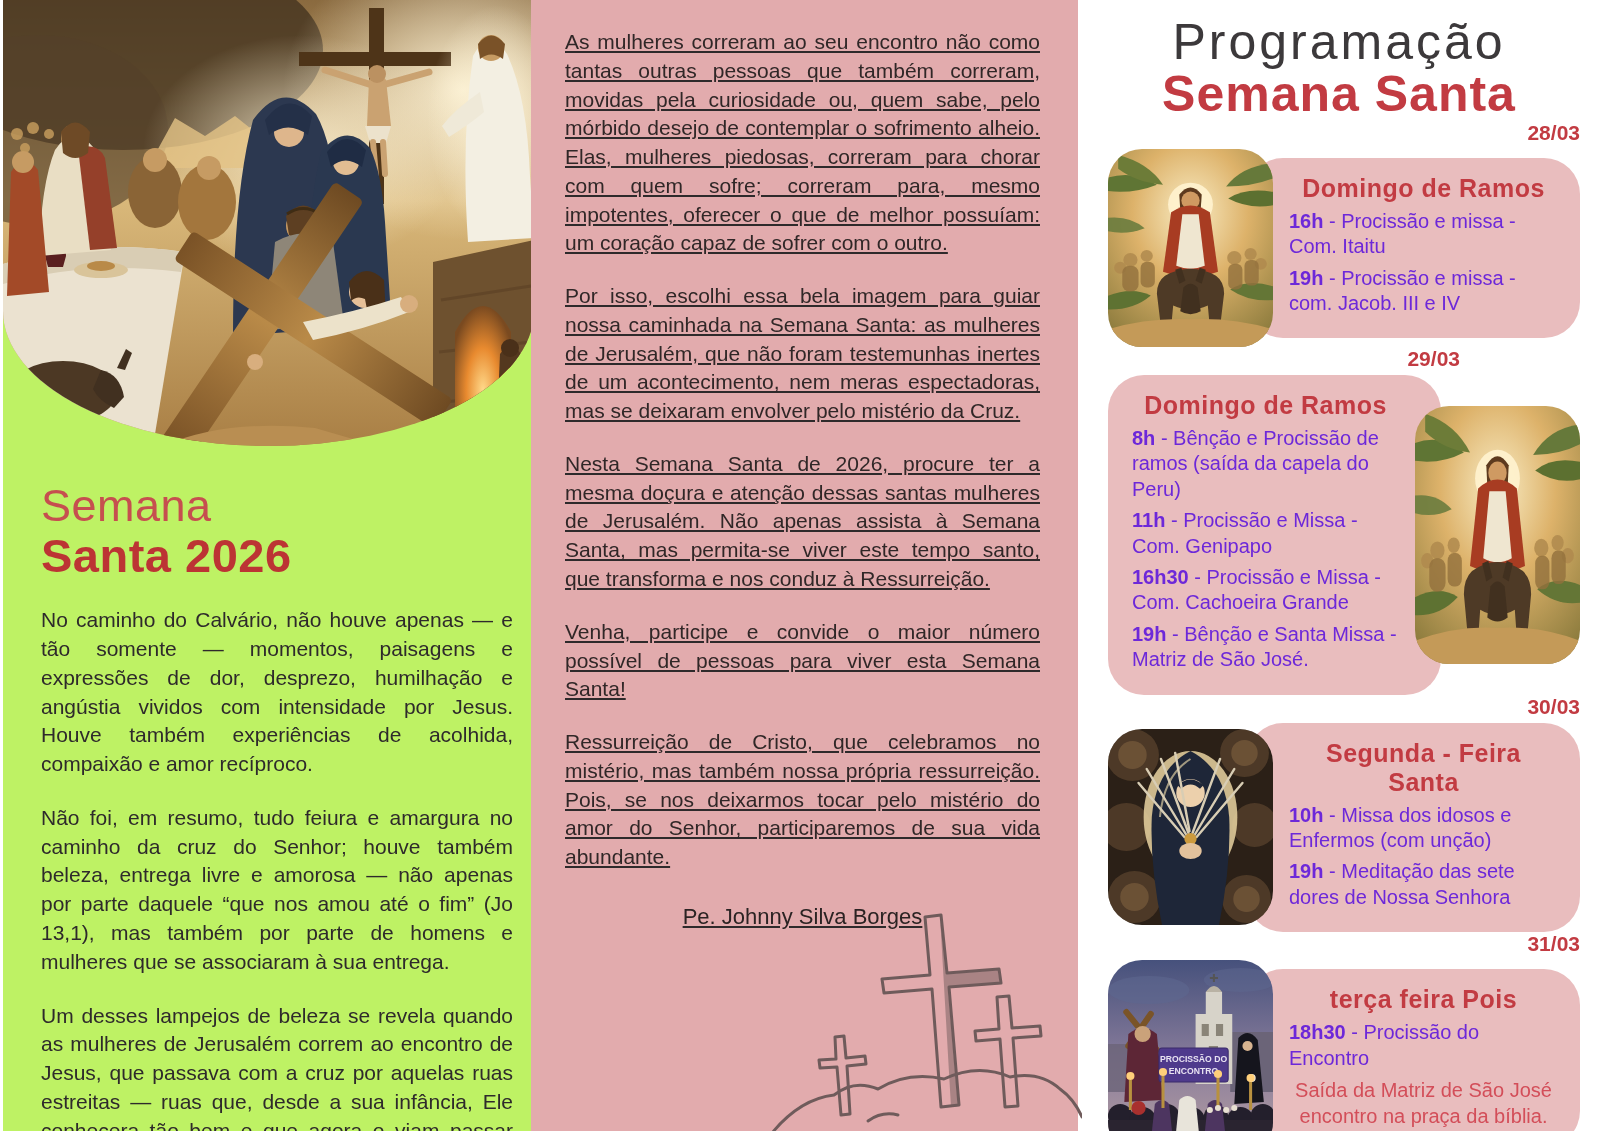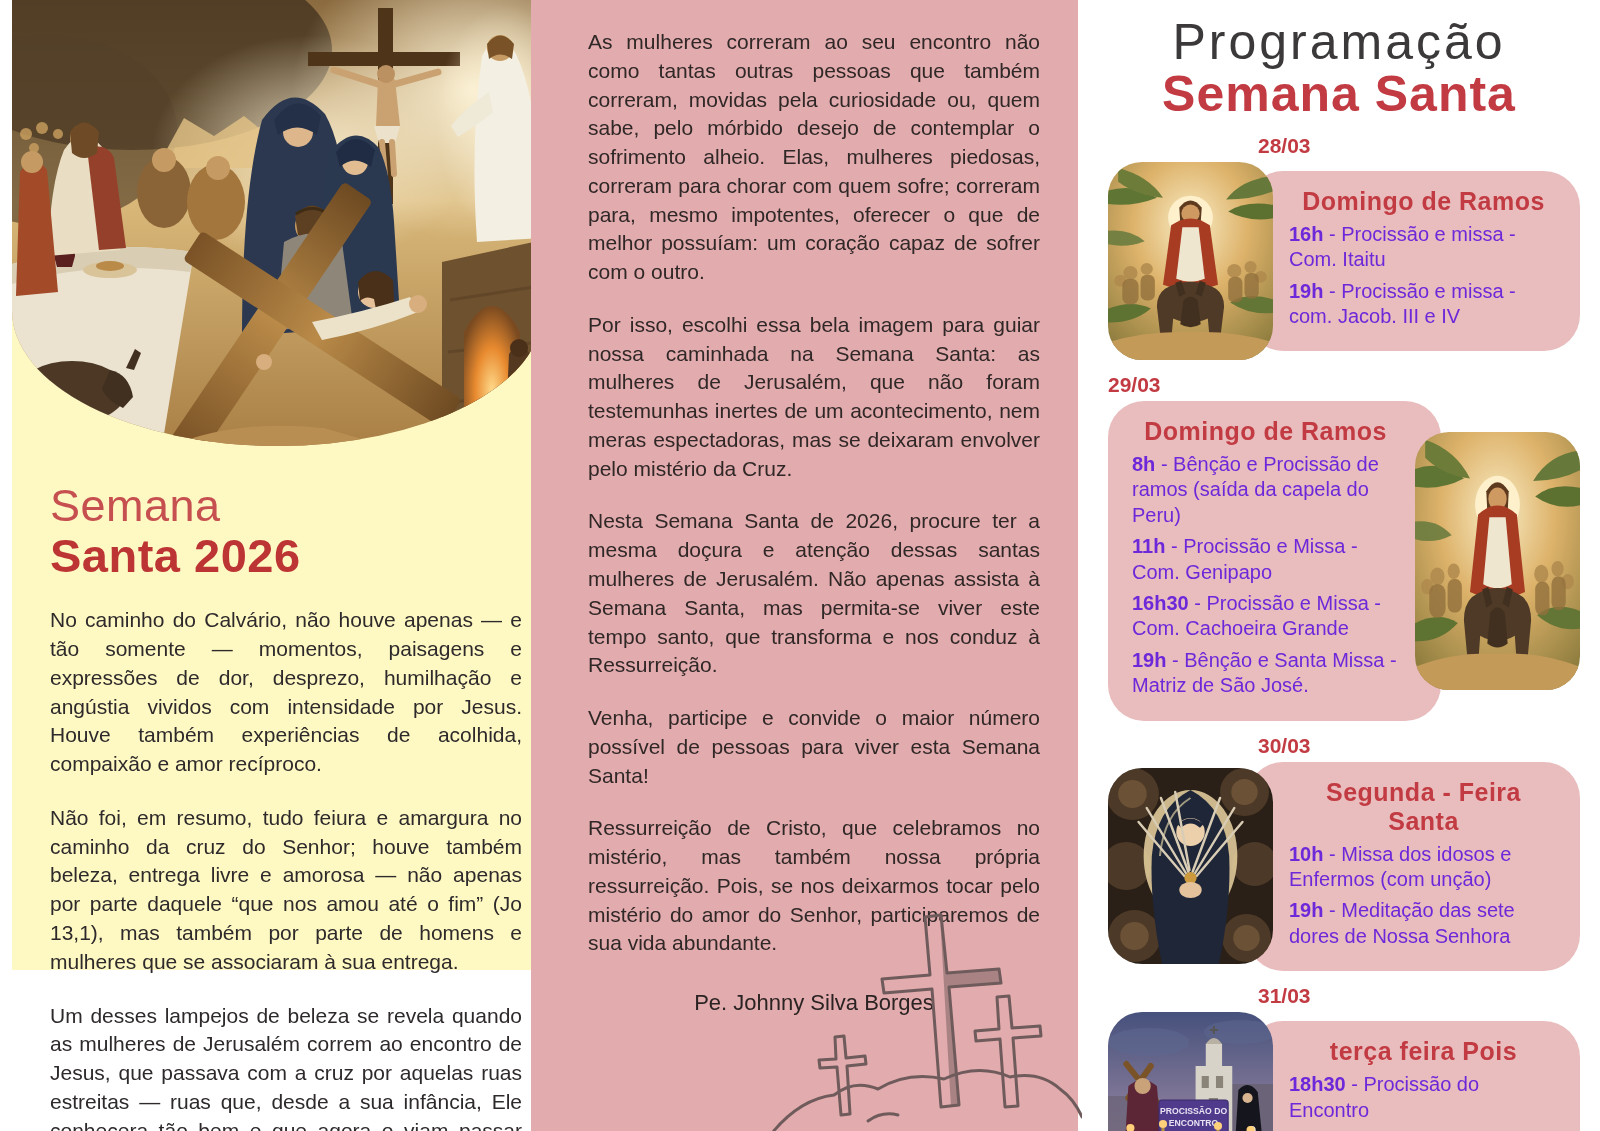--- a/index.html
+++ b/index.html
@@ -4,40 +4,40 @@
 <style>
   :root{
     --panel-pink:#e2abad; --box-pink:#e9bdbe; --accent-red:#c23b42;
     --title-red:#bc3434; --title-red-light:#c64f4f; --header-dark:#3c393b;
     --body-text:#2e2a2b; --note-red:#d34e59;
   }
   html,body{margin:0;padding:0;background:#888;}
   .page{position:relative;width:1600px;height:1131px;background:#ffffff;overflow:hidden;
         font-family:"Liberation Sans","DejaVu Sans",sans-serif;color:var(--body-text);}
   
-  .col-left{position:absolute;left:12px;top:0;width:531px;height:970px;background:#fef9c3;}
+  .col-left{position:absolute;left:3px;top:0;width:531px;height:1131px;background:#bef264;}
   .hero{width:531px;height:446px;border-radius:0 0 50% 50% / 0 0 135px 135px;overflow:hidden;}
   .hero svg{display:block;width:100%;height:100%;}
   .lt-title{margin:36px 0 0 38px;line-height:1.08;}
   .lt-title .t1{display:block;font-size:45px;font-weight:500;color:var(--title-red-light);letter-spacing:.5px;}
   .lt-title .t2{display:block;font-size:47px;font-weight:800;color:var(--title-red);letter-spacing:.5px;}
   .col-left p{width:472px;margin:25px 12px 0 38px;font-size:21px;line-height:1.37;text-align:justify;}
   
   .col-mid{position:absolute;left:531px;top:0;width:547px;height:1131px;background:var(--panel-pink);}
-  .mid-text{padding:28px 38px 0 57px;}
+  .mid-text{padding:28px 38px 0 34px;text-decoration:underline;}
   .mid-text p{margin:0 0 24px 0;font-size:21px;line-height:1.37;text-align:justify;color:#302727;}
   .signature{margin-top:32px;text-align:center;font-size:22px;color:#2b2323;}
   .crosses{position:absolute;right:-4px;bottom:-4px;}
   
   .col-right{position:absolute;left:1078px;top:0;width:522px;height:986px;background:#fff;}
   .r-head{padding-top:16px;text-align:center;}
   .r-head .h1{font-size:50px;font-weight:400;letter-spacing:3px;color:var(--header-dark);line-height:1.04;}
   .r-head .h2{font-size:50px;font-weight:800;letter-spacing:1px;color:var(--accent-red);line-height:1.06;}
   .sched{padding:0 20px 0 30px;}
-  .date{font-size:21px;font-weight:800;color:var(--accent-red);text-align:left;margin:13px 0 4px;}
+  .date{font-size:21px;font-weight:800;color:var(--accent-red);text-align:right;margin:0 0 4px;}
   .date.shift-right{padding-left:150px;}
   .date.shift-left{padding-right:120px;}
   .card{display:flex;align-items:center;position:relative;}
   .thumb{flex:none;width:165px;border-radius:34px;overflow:hidden;position:relative;z-index:2;}
   .thumb svg{display:block;width:100%;height:100%;}
   .box{position:relative;z-index:1;flex:1;background:var(--box-pink);border-radius:36px;}
   .img-left .box{margin-left:-26px;padding:14px 22px 16px 42px;}
   .img-right .box{margin-right:-26px;padding:14px 42px 16px 24px;}
   .box-title{margin:2px 0 6px;font-size:25px;font-weight:800;color:var(--accent-red);text-align:center;letter-spacing:.5px;}
   .item{margin:6px 0;font-size:20px;line-height:1.27;color:#6d28d9;}

